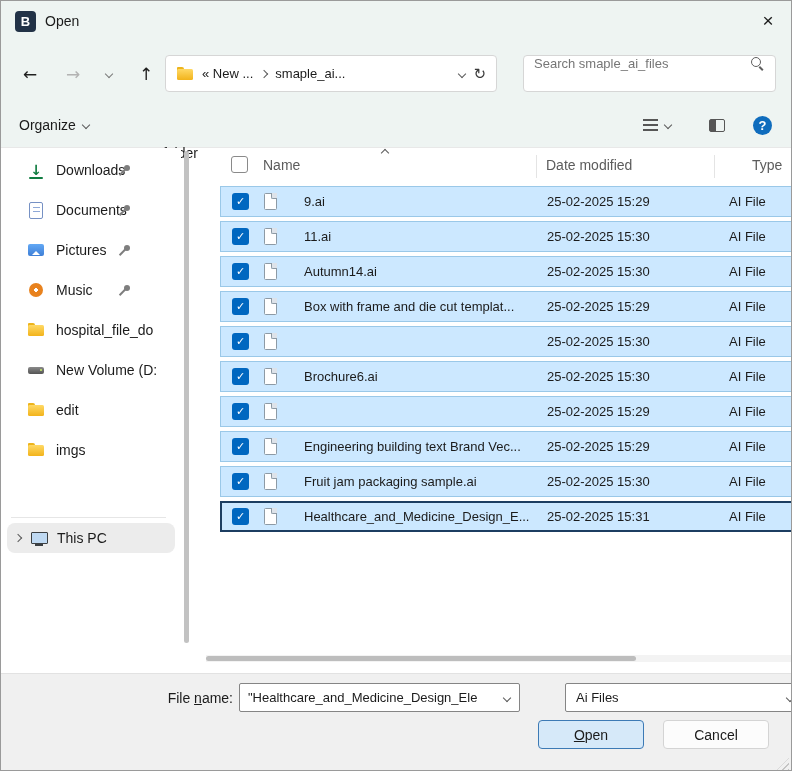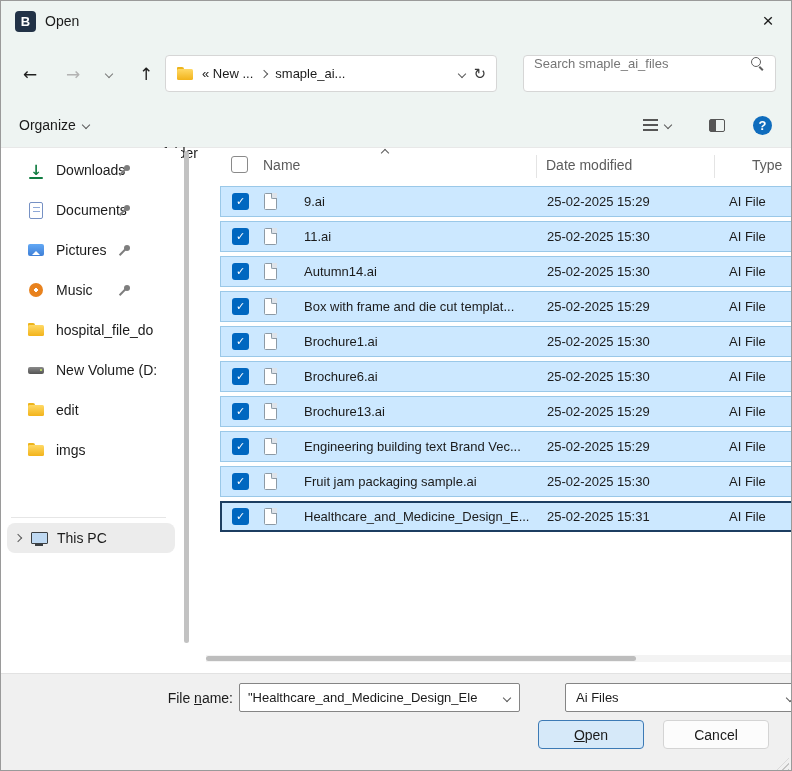--- a/index.html
+++ b/index.html
@@ -359,41 +359,39 @@
           <span class="cell name">Box with frame and die cut templat...</span>
           <span class="cell date">25-02-2025 15:29</span>
           <span class="cell type">AI File</span>
         </div>
 
         <div class="file-row">
           <span class="cb checked">
             <span>✓</span>
           </span>
           <span class="page-icon"></span>
-          <span class="cell name">Brochure1.ai</span>
           <span class="cell date">25-02-2025 15:30</span>
           <span class="cell type">AI File</span>
         </div>
 
         <div class="file-row">
           <span class="cb checked">
             <span>✓</span>
           </span>
           <span class="page-icon"></span>
           <span class="cell name">Brochure6.ai</span>
           <span class="cell date">25-02-2025 15:30</span>
           <span class="cell type">AI File</span>
         </div>
 
         <div class="file-row">
           <span class="cb checked">
             <span>✓</span>
           </span>
           <span class="page-icon"></span>
-          <span class="cell name">Brochure13.ai</span>
           <span class="cell date">25-02-2025 15:29</span>
           <span class="cell type">AI File</span>
         </div>
 
         <div class="file-row">
           <span class="cb checked">
             <span>✓</span>
           </span>
           <span class="page-icon"></span>
           <span class="cell name">Engineering building text Brand Vec...</span>

